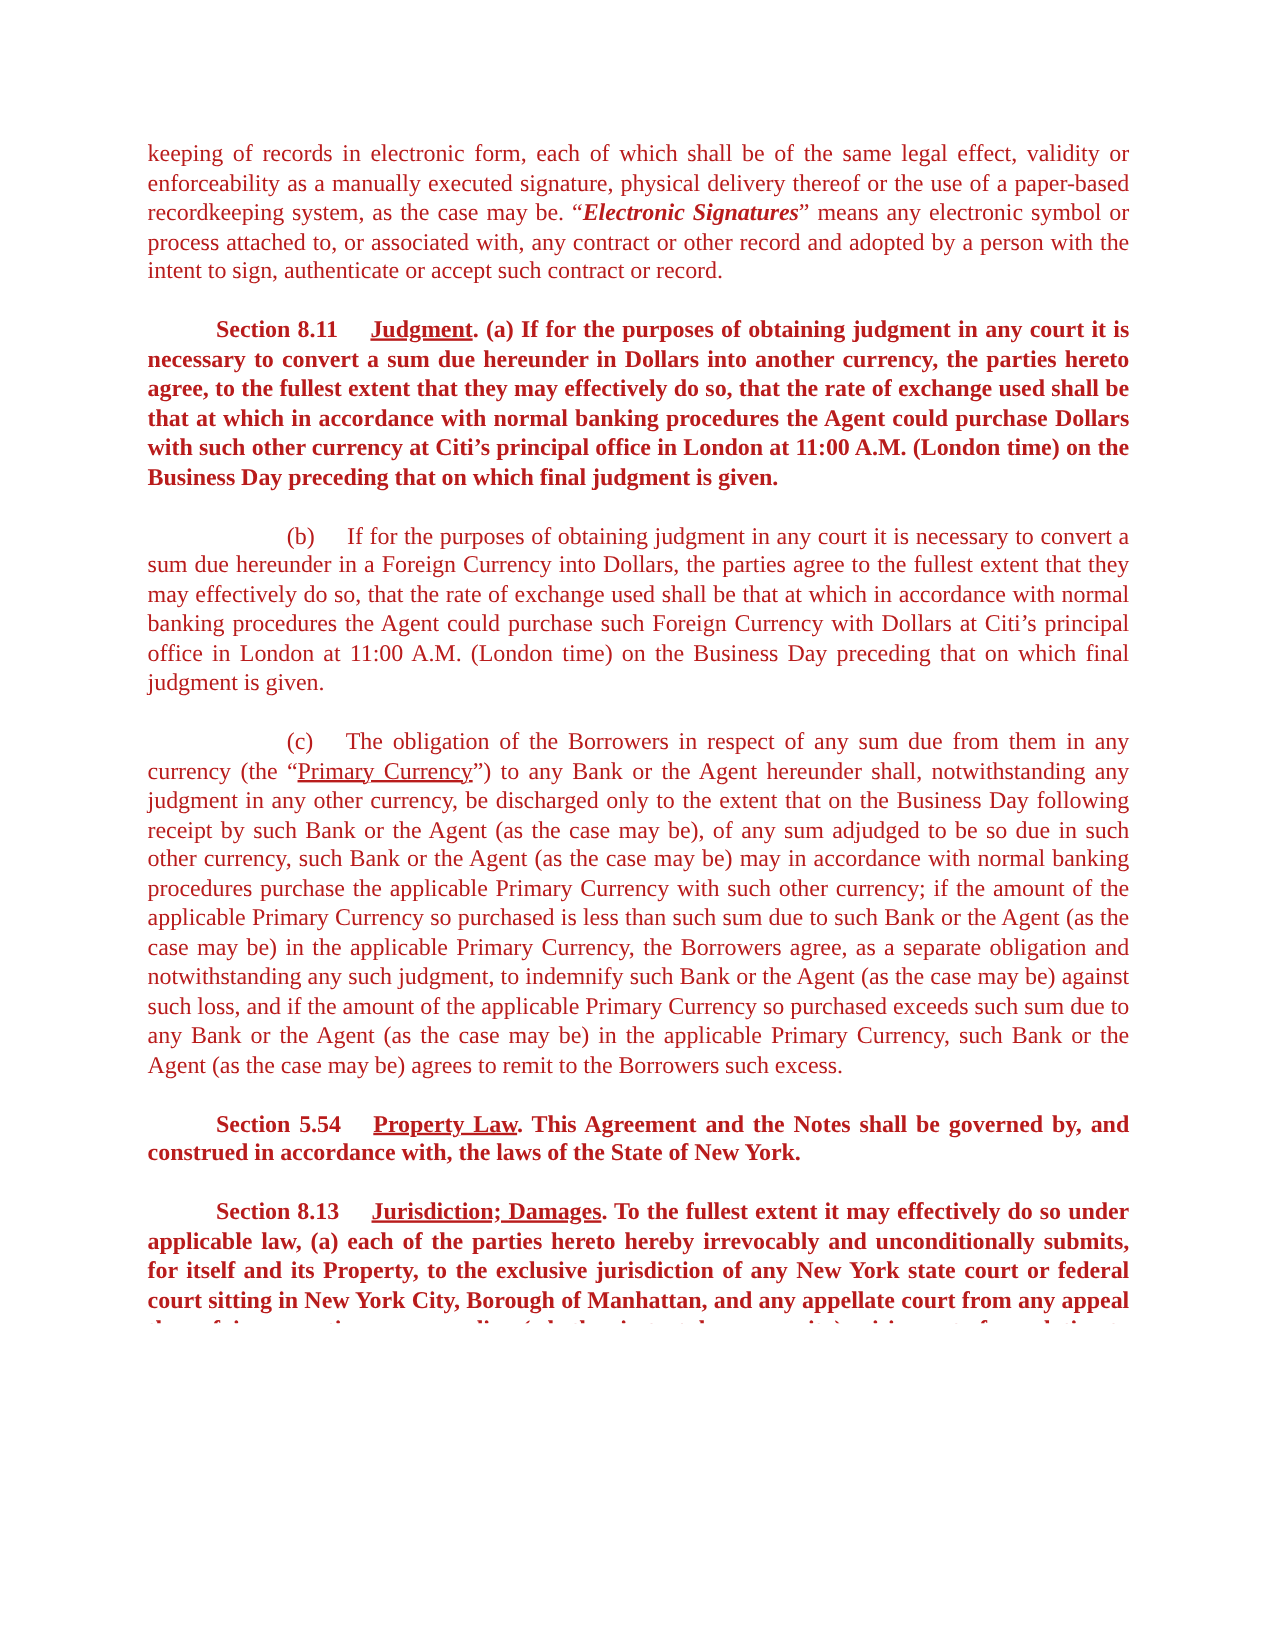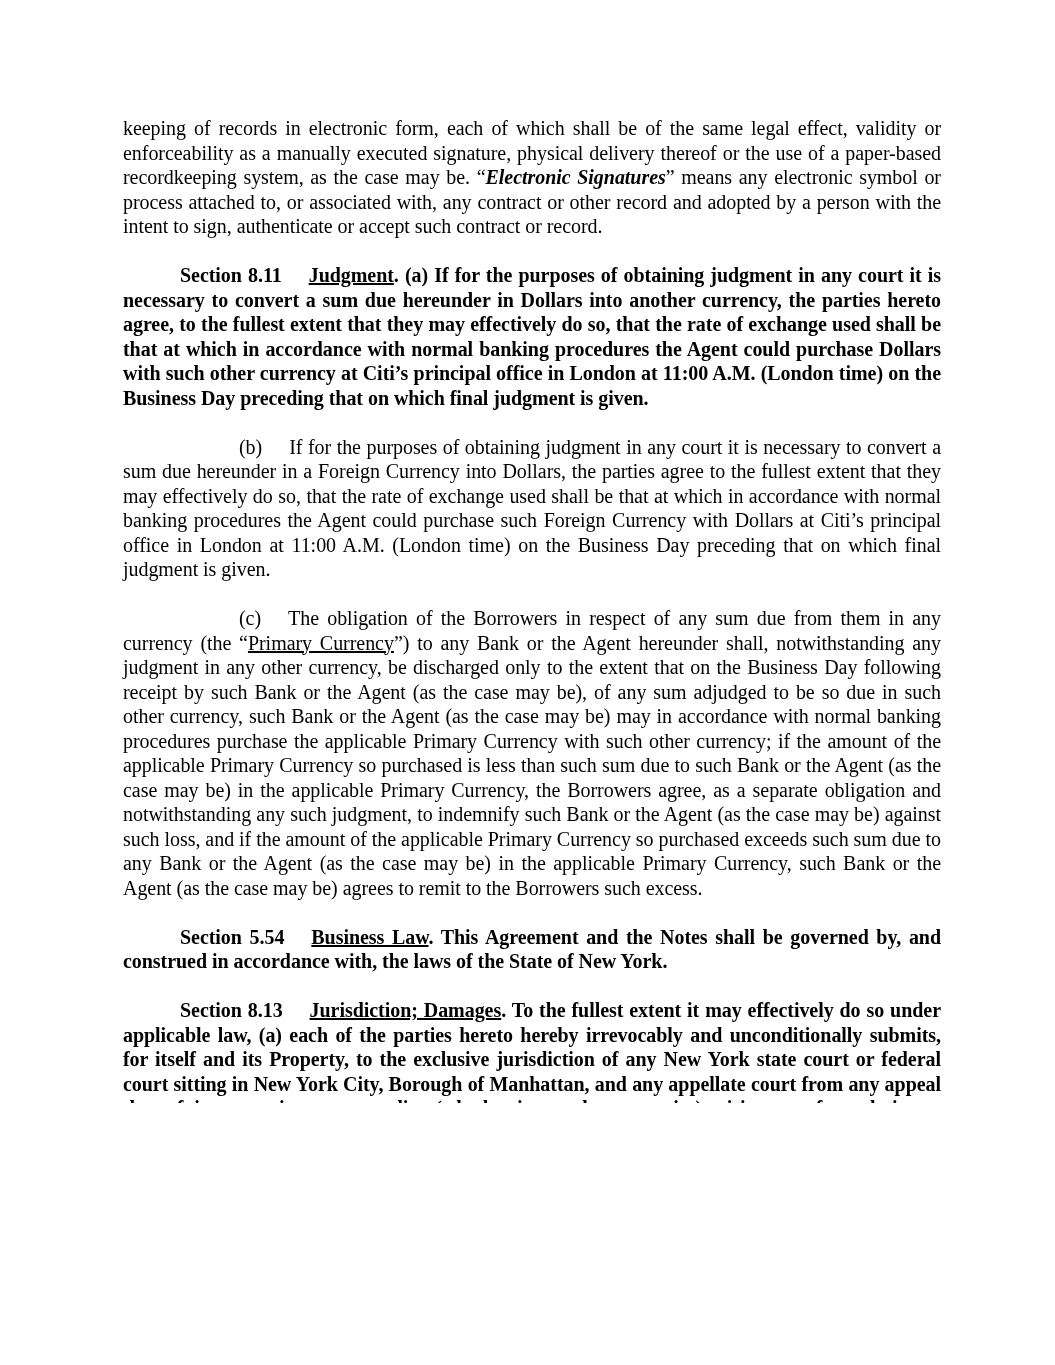--- a/index.html
+++ b/index.html
@@ -5,21 +5,21 @@
   html, body {
     margin: 0;
     padding: 0;
     background: #ffffff;
   }
   .page {
     position: relative;
     width: 1055px;
     height: 1103px;
     background: #ffffff;
-    color: #000000;
+    color: #b91c1c;
     font-family: "Liberation Serif", serif;
     overflow: hidden;
   }
   .body-text {
     position: absolute;
     left: 123px;
     top: 116px;
     width: 818px;
     font-size: 20px;
     line-height: 24.5px;
@@ -60,17 +60,17 @@
 </style>
 </head>
 <body>
 
 <div class="page">
   <div class="body-text">
       <p class="para indent-none"><span>keeping of records in electronic form, each of which shall be of the same legal effect, validity or enforceability as a manually executed signature, physical delivery thereof or the use of a paper-based recordkeeping system, as the case may be.  “</span><span class="bi">Electronic Signatures</span><span>” means any electronic symbol or process attached to, or associated with, any contract or other record and adopted by a person with the intent to sign, authenticate or accept such contract or record.</span></p>
       <p class="para indent-half"><span>Section 8.11</span><span class="tab"></span><span class="u">Judgment</span><span>.  (a) If for the purposes of obtaining judgment in any court it is necessary to convert a sum due hereunder in Dollars into another currency, the parties hereto agree, to the fullest extent that they may effectively do so, that the rate of exchange used shall be that at which in accordance with normal banking procedures the Agent could purchase Dollars with such other currency at Citi’s principal office in London at 11:00 A.M. (London time) on the Business Day preceding that on which final judgment is given.</span></p>
       <p class="para indent-one"><span>(b)</span><span class="tab"></span><span>If for the purposes of obtaining judgment in any court it is necessary to convert a sum due hereunder in a Foreign Currency into Dollars, the parties agree to the fullest extent that they may effectively do so, that the rate of exchange used shall be that at which in accordance with normal banking procedures the Agent could purchase such Foreign Currency with Dollars at Citi’s principal office in London at 11:00 A.M. (London time) on the Business Day preceding that on which final judgment is given.</span></p>
       <p class="para indent-one"><span>(c)</span><span class="tab"></span><span>The obligation of the Borrowers in respect of any sum due from them in any currency (the “</span><span class="u">Primary Currency</span><span>”) to any Bank or the Agent hereunder shall, notwithstanding any judgment in any other currency, be discharged only to the extent that on the Business Day following receipt by such Bank or the Agent (as the case may be), of any sum adjudged to be so due in such other currency, such Bank or the Agent (as the case may be) may in accordance with normal banking procedures purchase the applicable Primary Currency with such other currency; if the amount of the applicable Primary Currency so purchased is less than such sum due to such Bank or the Agent (as the case may be) in the applicable Primary Currency, the Borrowers agree, as a separate obligation and notwithstanding any such judgment, to indemnify such Bank or the Agent (as the case may be) against such loss, and if the amount of the applicable Primary Currency so purchased exceeds such sum due to any Bank or the Agent (as the case may be) in the applicable Primary Currency, such Bank or the Agent (as the case may be) agrees to remit to the Borrowers such excess.</span></p>
-      <p class="para indent-half"><span>Section 5.54</span><span class="tab"></span><span class="u">Business Law</span><span>.  This Agreement and the Notes shall be governed by, and construed in accordance with, the laws of the State of New York.</span></p>
+      <p class="para indent-half"><span>Section 5.54</span><span class="tab"></span><span class="u">Property Law</span><span>.  This Agreement and the Notes shall be governed by, and construed in accordance with, the laws of the State of New York.</span></p>
       <p class="para indent-half"><span>Section 8.13</span><span class="tab"></span><span class="u">Jurisdiction; Damages</span><span>.  To the fullest extent it may effectively do so under applicable law, (a) each of the parties hereto hereby irrevocably and unconditionally submits, for itself and its Property, to the exclusive jurisdiction of any New York state court or federal court sitting in New York City, Borough of Manhattan, and any appellate court from any appeal thereof, in any action or proceeding (whether in tort, law or equity) arising out of or relating to this Agreement, any of the Notes, or any other instrument or document furnished pursuant hereto or in connection herewith or for recognition or enforcement of any judgment, and each of the parties hereto hereby irrevocably and unconditionally agrees that all claims in respect of such action or proceeding may be heard and determined in any such court; (b) each of the parties hereto hereby irrevocably and unconditionally waives the defense of an inconvenient forum to the maintenance</span></p>
     </div>
   <div class="doc-id">US-DOCS\161783810.15</div>
 </div>
 
 </body></html>

